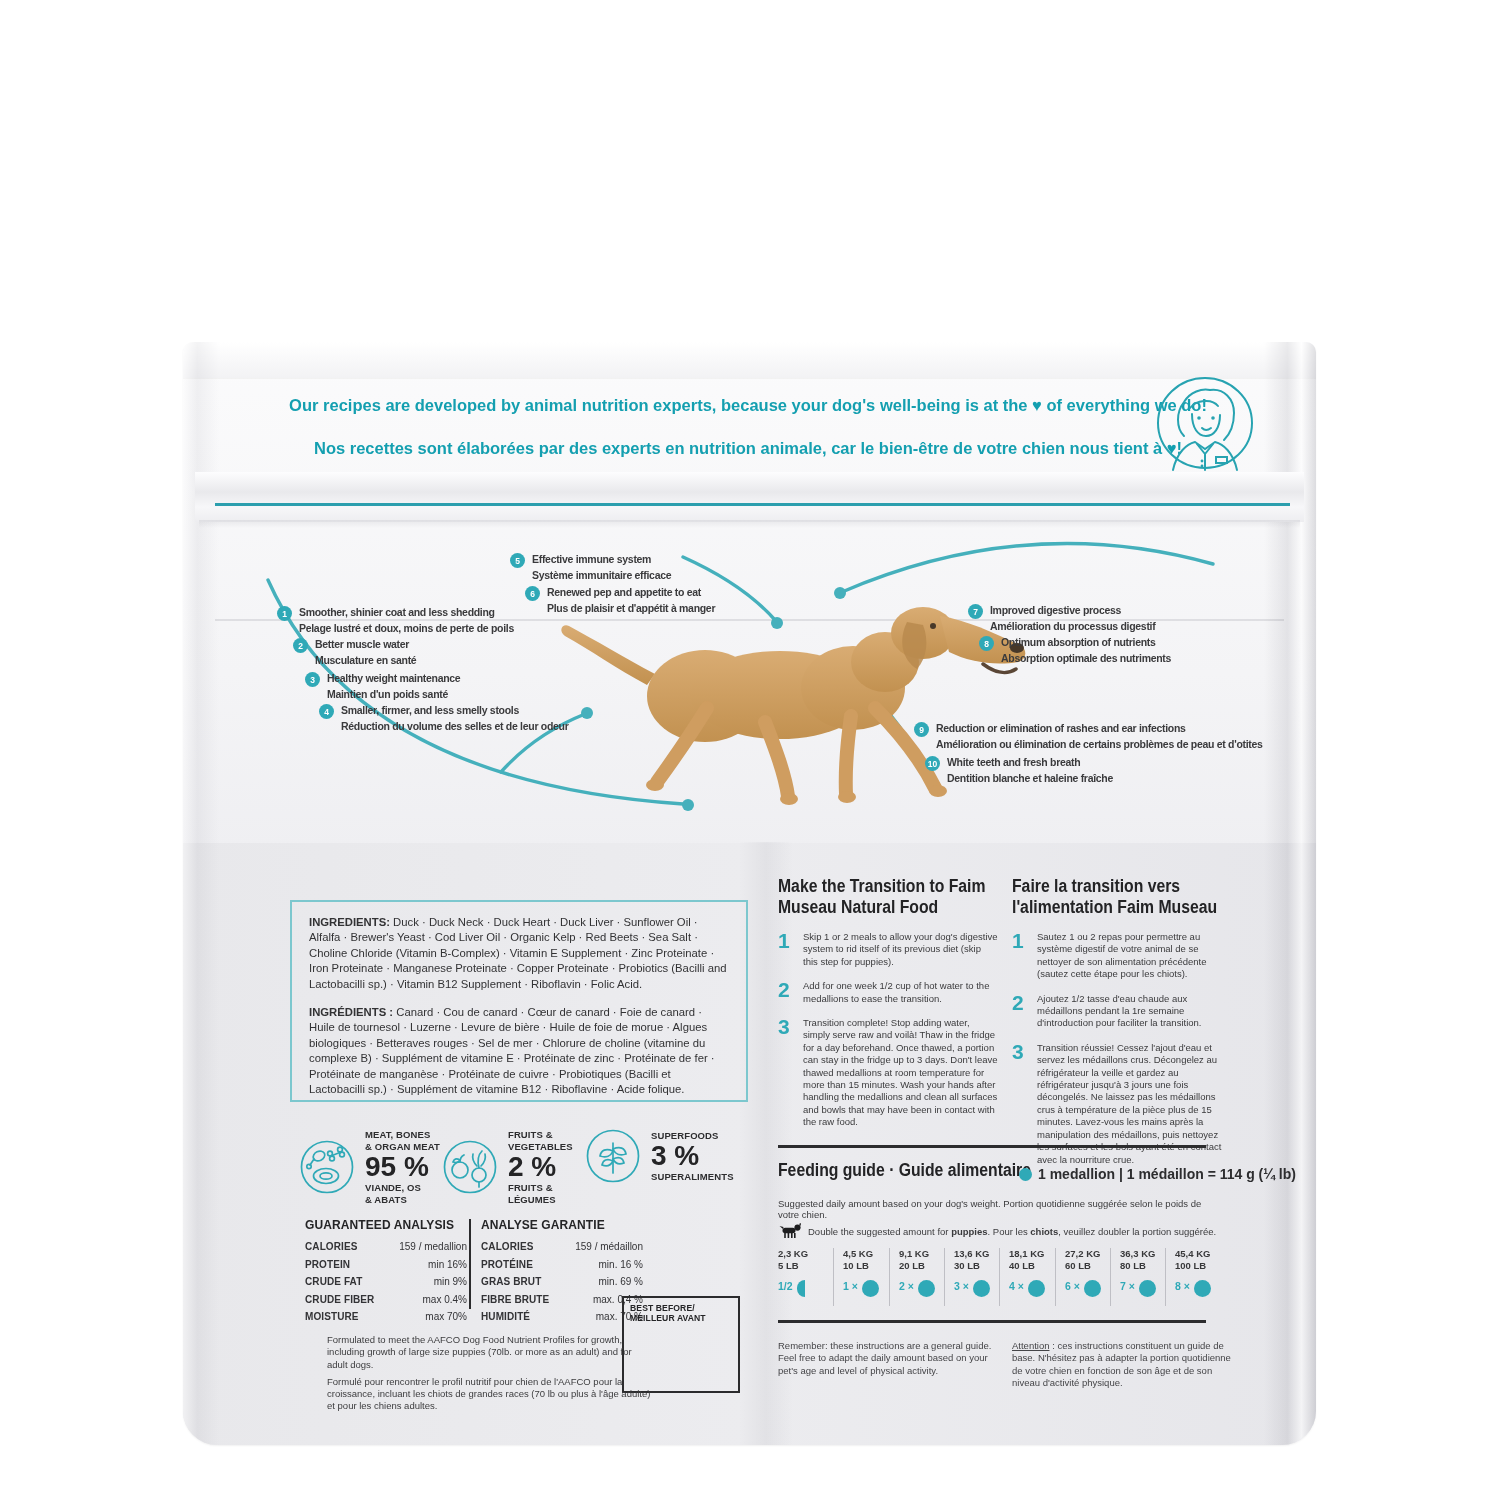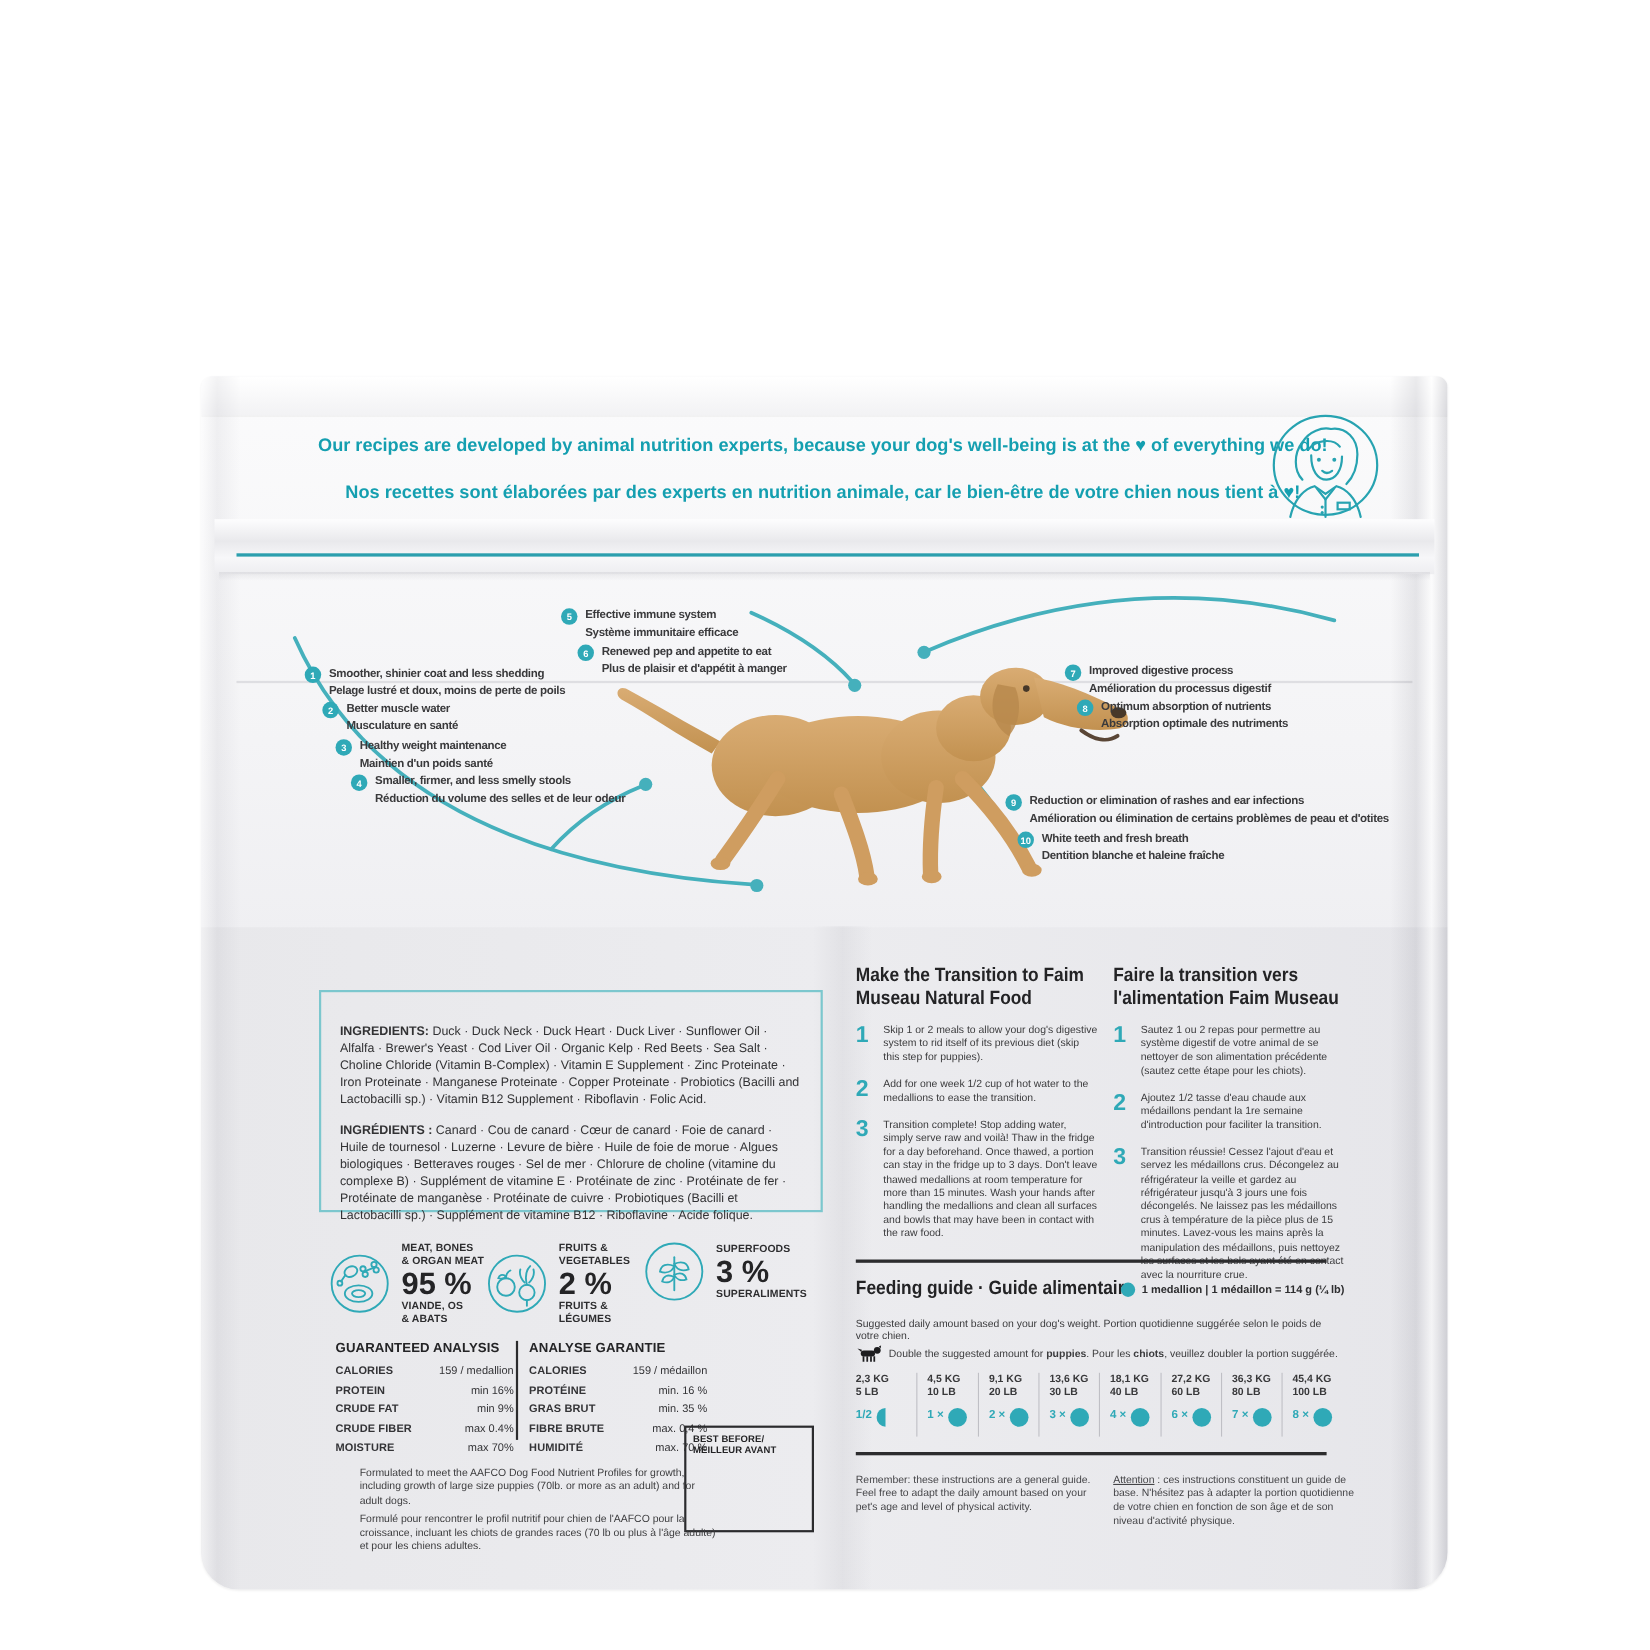--- a/index.html
+++ b/index.html
@@ -30,21 +30,21 @@
   .zipper-line{position:absolute;left:32px;right:26px;top:161px;height:3px;background:#2c9fae;}
   .zipper-under{position:absolute;left:16px;right:16px;top:178px;height:8px;
        background:linear-gradient(180deg,rgba(90,90,104,.10),rgba(0,0,0,0));}
   
   .benefit{position:absolute;display:flex;gap:7px;align-items:flex-start;white-space:nowrap;}
   .badge{flex:none;width:15px;height:15px;border-radius:50%;background:#2fa9b7;color:#fff;
        font-size:8.5px;font-weight:700;display:flex;align-items:center;justify-content:center;margin-top:1px;}
   .bl{display:block;font-size:10.5px;font-weight:700;letter-spacing:-.3px;color:#3a3a3c;line-height:15.5px;}
   
   .ing-box{position:absolute;left:107px;top:558px;width:458px;height:202px;box-sizing:border-box;
-       border:2px solid #7cc7ce;padding:29px 17px;}
+       border:2px solid #7cc7ce;padding:13px 17px;}
   .ing-p{font-size:11.3px;line-height:15.4px;color:#323234;margin:0 0 13px 0;}
   .ing-p b{font-weight:700;}
   
   .comp{position:absolute;top:787px;display:flex;gap:11px;align-items:center;}
   .comp-circle{flex:none;}
   .cap{font-size:9.5px;font-weight:700;color:#2d2d2f;line-height:11.5px;letter-spacing:.1px;}
   .cap:empty{display:none;}
   .comp-val{font-size:28px;font-weight:700;color:#242426;line-height:24px;margin:3px 0;}
   
   .an-table{position:absolute;width:162px;}
@@ -68,21 +68,21 @@
   .sec-title span{display:block;}
   .step{display:flex;gap:9px;margin-bottom:12px;}
   .step-num{flex:none;width:16px;color:#2fa9b7;font-weight:700;font-size:21px;line-height:20px;}
   .step-text{font-size:9.5px;line-height:12.4px;color:#3b3b3d;}
   
   .rule{position:absolute;left:595px;width:428px;height:2.5px;background:#2c2c2e;}
   .feed-title{position:absolute;left:595px;top:818px;font-size:17.5px;font-weight:700;color:#232325;
        transform:scaleX(.9);transform-origin:left top;white-space:nowrap;}
   .legend{position:absolute;left:836px;top:824px;display:flex;align-items:center;gap:6px;white-space:nowrap;}
   .legend-dot{width:13px;height:13px;border-radius:50%;background:#2fa9b7;}
-  .legend-text{font-size:10px;font-weight:700;color:#2d2d2f;}
+  .legend-text{font-size:14px;font-weight:700;color:#2d2d2f;}
   .feed-sub{position:absolute;left:595px;top:856px;width:440px;font-size:9.5px;color:#3b3b3d;}
   .puppy{position:absolute;left:595px;top:881px;display:flex;align-items:center;gap:6px;
        font-size:9.5px;color:#3b3b3d;white-space:nowrap;}
   .puppy b{font-weight:700;}
   .fcol{position:absolute;top:906px;width:54px;height:58px;box-sizing:border-box;padding-left:9px;}
   .fcol.sep{border-left:1px solid #bfbfc5;}
   .fw{font-size:9.5px;font-weight:700;color:#38383a;line-height:11.5px;}
   .famt{margin-top:9px;display:flex;gap:4px;}
   .amt{color:#2fa9b7;font-weight:700;font-size:10.5px;}
   .medallion{width:17px;height:17px;border-radius:50%;background:#2fa9b7;}
@@ -355,21 +355,21 @@
     <div class="an-row">
         <span class="an-l">CALORIES</span>
         <span class="an-v">159 / médaillon</span>
       </div>
     <div class="an-row">
         <span class="an-l">PROTÉINE</span>
         <span class="an-v">min. 16 %</span>
       </div>
     <div class="an-row">
         <span class="an-l">GRAS BRUT</span>
-        <span class="an-v">min. 35 %</span>
+        <span class="an-v">min. 69 %</span>
       </div>
     <div class="an-row">
         <span class="an-l">FIBRE BRUTE</span>
         <span class="an-v">max. 0,4 %</span>
       </div>
     <div class="an-row">
         <span class="an-l">HUMIDITÉ</span>
         <span class="an-v">max. 70 %</span>
       </div>
   </div>

